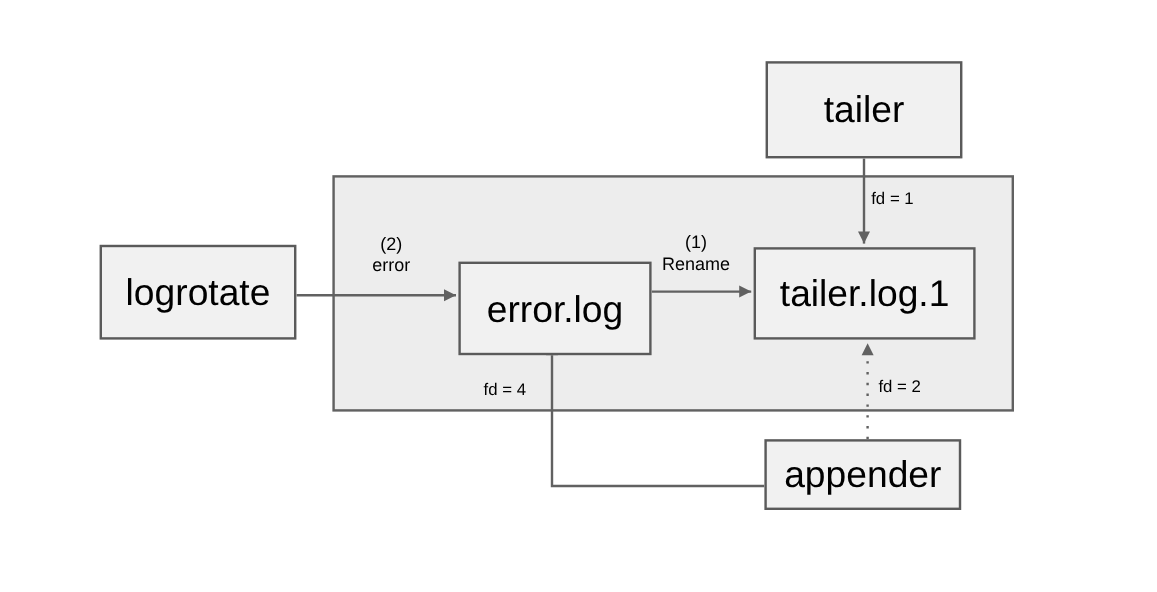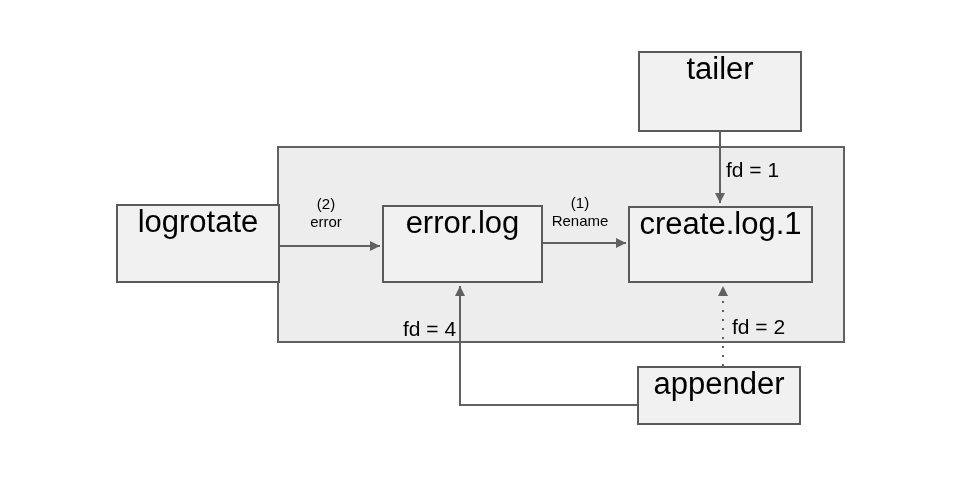--- a/index.html
+++ b/index.html
@@ -18,29 +18,29 @@
     background:var(--container-fill); border:2px solid var(--container-border);
     box-sizing:border-box;
   }
   .edges { position:absolute; left:0; top:0; width:964px; height:493px; }
   .edge { stroke:var(--edge); stroke-width:2; fill:none; }
   .edge--dotted { stroke-dasharray:2 7; }
   .arrowhead-fill { fill:var(--edge); stroke:none; }
   .node {
     position:absolute; box-sizing:border-box;
     background:var(--node-fill); border:2px solid var(--node-border);
-    display:flex; align-items:flex-start; justify-content:center;
+    display:flex; align-items:center; justify-content:center;
     font-size:31px; line-height:1; color:var(--text);
   }
   .node--tailer    { left:638px; top:51px;  width:164px; height:81px; }
-  .node--logrotate { left:83px;  top:204px; width:164px; height:79px;margin-left:33px; }
-  .node--errorlog  { left:382px; top:205px; width:161px; height:78px; }
+  .node--logrotate { left:83px;  top:204px; width:164px; height:79px; }
+  .node--errorlog  { left:382px; top:218px; width:161px; height:78px; }
   .node--errorlog1 { left:628px; top:206px; width:185px; height:77px; }
   .node--appender  { left:637px; top:366px; width:164px; height:59px; }
-  .edge-label { position:absolute; font-size:21px; line-height:1.1; white-space:nowrap;text-align:right; }
+  .edge-label { position:absolute; font-size:14px; line-height:1.1; white-space:nowrap;text-align:right; }
   .edge-label--steps { font-size:15px; line-height:18px; text-align:center; }
   .label-create { left:276px; top:195px; width:100px; }
   .label-rename { left:530px; top:194px; width:100px; }
   .label-fd1 { left:726px; top:158px; }
   .label-fd2 { left:732px; top:315px; }
   .label-fd3 { left:403px; top:317px; }
   .edge-label span { display:block; }
 </style>
 </head>
 <body>
@@ -65,21 +65,21 @@
   <div class="node node--tailer">
     <span>tailer</span>
   </div>
   <div class="node node--logrotate">
     <span>logrotate</span>
   </div>
   <div class="node node--errorlog">
     <span>error.log</span>
   </div>
   <div class="node node--errorlog1">
-    <span>create.log.1</span>
+    <span>tailer.log.1</span>
   </div>
   <div class="node node--appender">
     <span>appender</span>
   </div>
 
   <div class="edge-label edge-label--steps label-create">
     <span>(2)</span>
     <span>error</span>
   </div>
   <div class="edge-label edge-label--steps label-rename">

